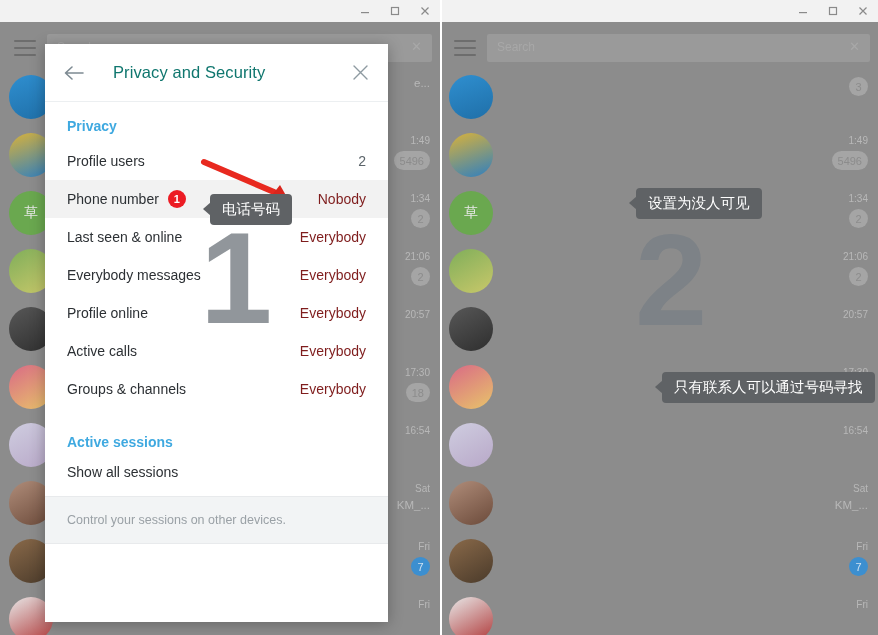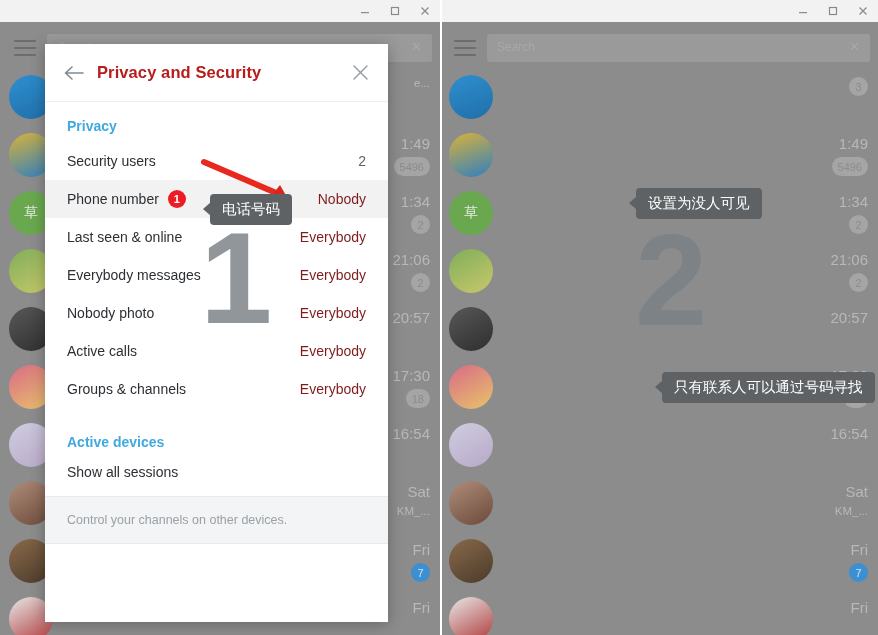--- a/index.html
+++ b/index.html
@@ -68,21 +68,21 @@
   .avatar {
     width: 44px; height: 44px; border-radius: 50%; flex: 0 0 44px;
     overflow: hidden; position: relative;
     display: flex; align-items: center; justify-content: center;
     font-size: 14px; color: #e8e8e8;
   }
   .chat-meta {
     position: absolute; right: 10px; top: 9px; text-align: right;
     display: flex; flex-direction: column; align-items: flex-end; gap: 5px;
   }
-  .chat-time { font-size: 15px; color: #b8b8b8; }
+  .chat-time { font-size: 10px; color: #b8b8b8; }
   .chat-snip { font-size: 11.5px; color: #b8b8b8; }
   .badge-grey {
     min-width: 19px; height: 19px; border-radius: 10px; background: #a5a5a5;
     color: #8c8c8c; font-size: 11px; display: flex; align-items: center;
     justify-content: center; padding: 0 6px;
   }
   .badge-blue {
     min-width: 19px; height: 19px; border-radius: 10px; background: #3c8fd0;
     color: #cfe2f2; font-size: 11px; display: flex; align-items: center;
     justify-content: center; padding: 0 6px;
@@ -98,21 +98,21 @@
   
   .dlg-header {
     height: 58px; display: flex; align-items: center;
     border-bottom: 1px solid #eceff1; padding: 0 14px;
   }
   .back-arrow {
     width: 30px; height: 30px; display: flex; align-items: center; justify-content: center;
     color: #7d8a92;
   }
   .dlg-title {
-    flex: 1; font-size: 16.5px; font-weight: bold; color: #b91c1c; margin-left: 8px;
+    flex: 1; font-size: 16.5px; font-weight: normal; color: #0f766e; margin-left: 24px;
     letter-spacing: .1px;
   }
   .close-x {
     width: 28px; height: 28px; display: flex; align-items: center; justify-content: center;
     color: #8e9aa1;
   }
 
   .section { background: #fff; }
   .section-title {
     color: #3fa9e0; font-size: 14px; font-weight: bold;
@@ -281,21 +281,21 @@
               <path d="M2 2 L15 15 M15 2 L2 15" stroke="#8e9aa1" stroke-width="1.4" fill="none" stroke-linecap="round"></path>
             </svg>
         </div>
       </div>
 
       <div class="section">
         <div class="section-title">Privacy</div>
 
         <div class="row">
           <div class="row-left">
-              <span>Security users</span>
+              <span>Profile users</span>
             </div>
           <span class="row-val plain">2</span>
         </div>
 
         <div class="row hl">
           <div class="row-left">
             <span>Phone number</span>
             <span class="ann-badge">1</span>
           </div>
           <span class="row-val">Nobody</span>
@@ -308,43 +308,43 @@
           <span class="row-val">Everybody</span>
         </div>
         <div class="row">
           <div class="row-left">
               <span>Everybody messages</span>
             </div>
           <span class="row-val">Everybody</span>
         </div>
         <div class="row">
           <div class="row-left">
-              <span>Nobody photo</span>
+              <span>Profile online</span>
             </div>
           <span class="row-val">Everybody</span>
         </div>
         <div class="row">
           <div class="row-left">
               <span>Active calls</span>
             </div>
           <span class="row-val">Everybody</span>
         </div>
         <div class="row" style="margin-bottom:10px">
           <div class="row-left">
               <span>Groups &amp; channels</span>
             </div>
           <span class="row-val">Everybody</span>
         </div>
       </div>
 
 
-      <div class="link-row">Active devices</div>
+      <div class="link-row">Active sessions</div>
       <div class="plain-row">Show all sessions</div>
 
-      <div class="divider-note">Control your channels on other devices.</div>
+      <div class="divider-note">Control your sessions on other devices.</div>
     </div>
 
     <div class="watermark" style="left:200px; top:213px;">1</div>
 
     <svg class="red-arrow" width="110" height="62" style="left:196px; top:154px;">
       <path d="M8 8 L78 38" stroke="#e8291f" stroke-width="6" stroke-linecap="round" fill="none"></path>
       <path d="M96 52 L66 22 L86 42 Z" fill="#e8291f"></path>
       <path d="M96 52 L72 46 L84 31 Z" fill="#d9251c"></path>
     </svg>
 

